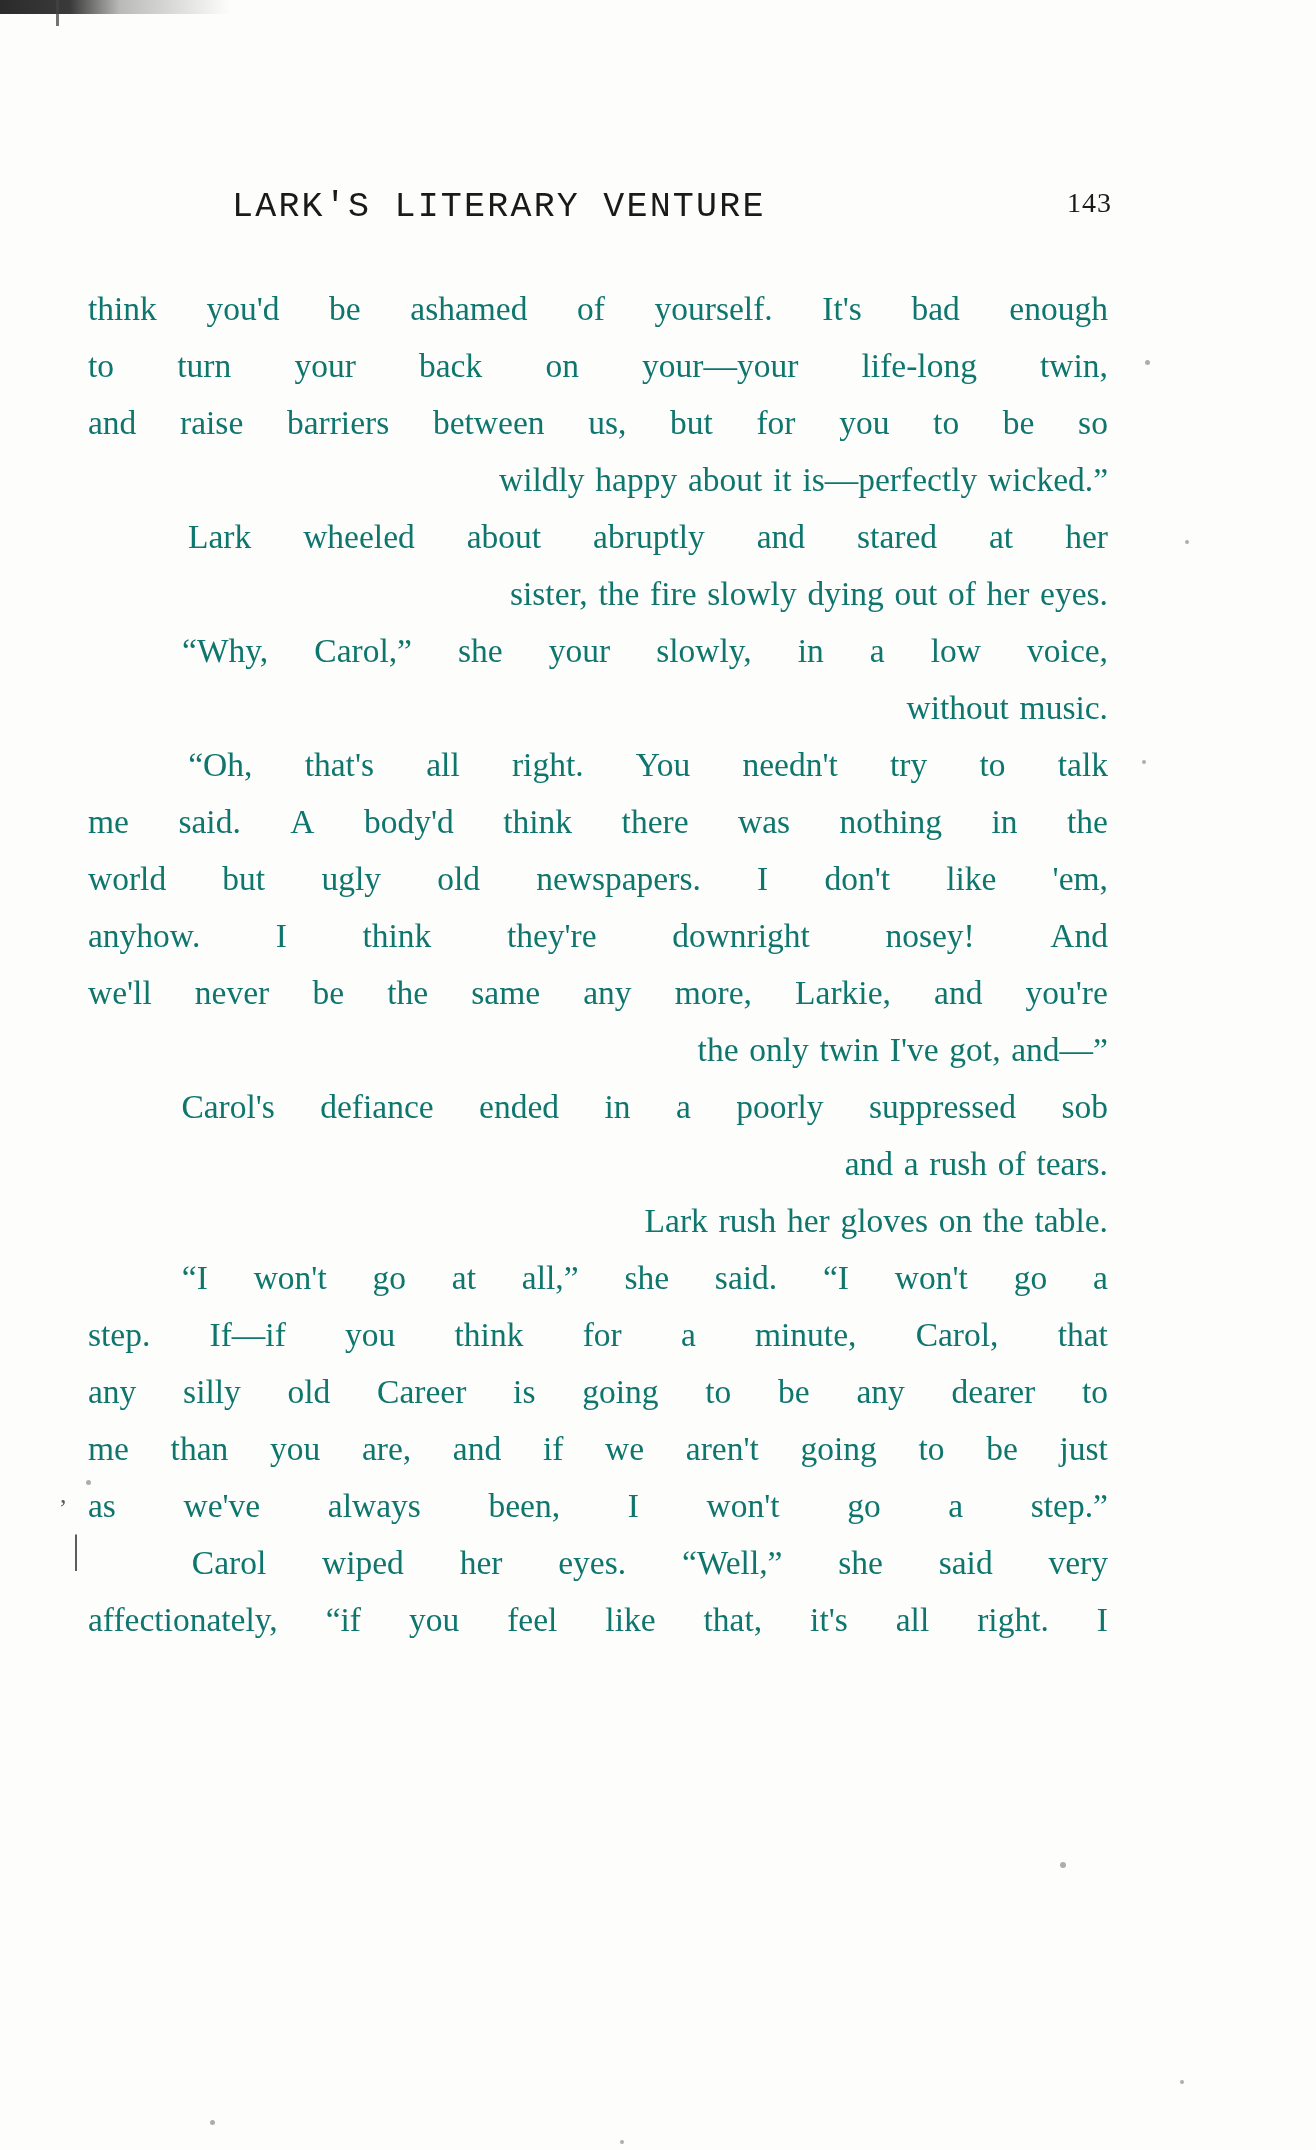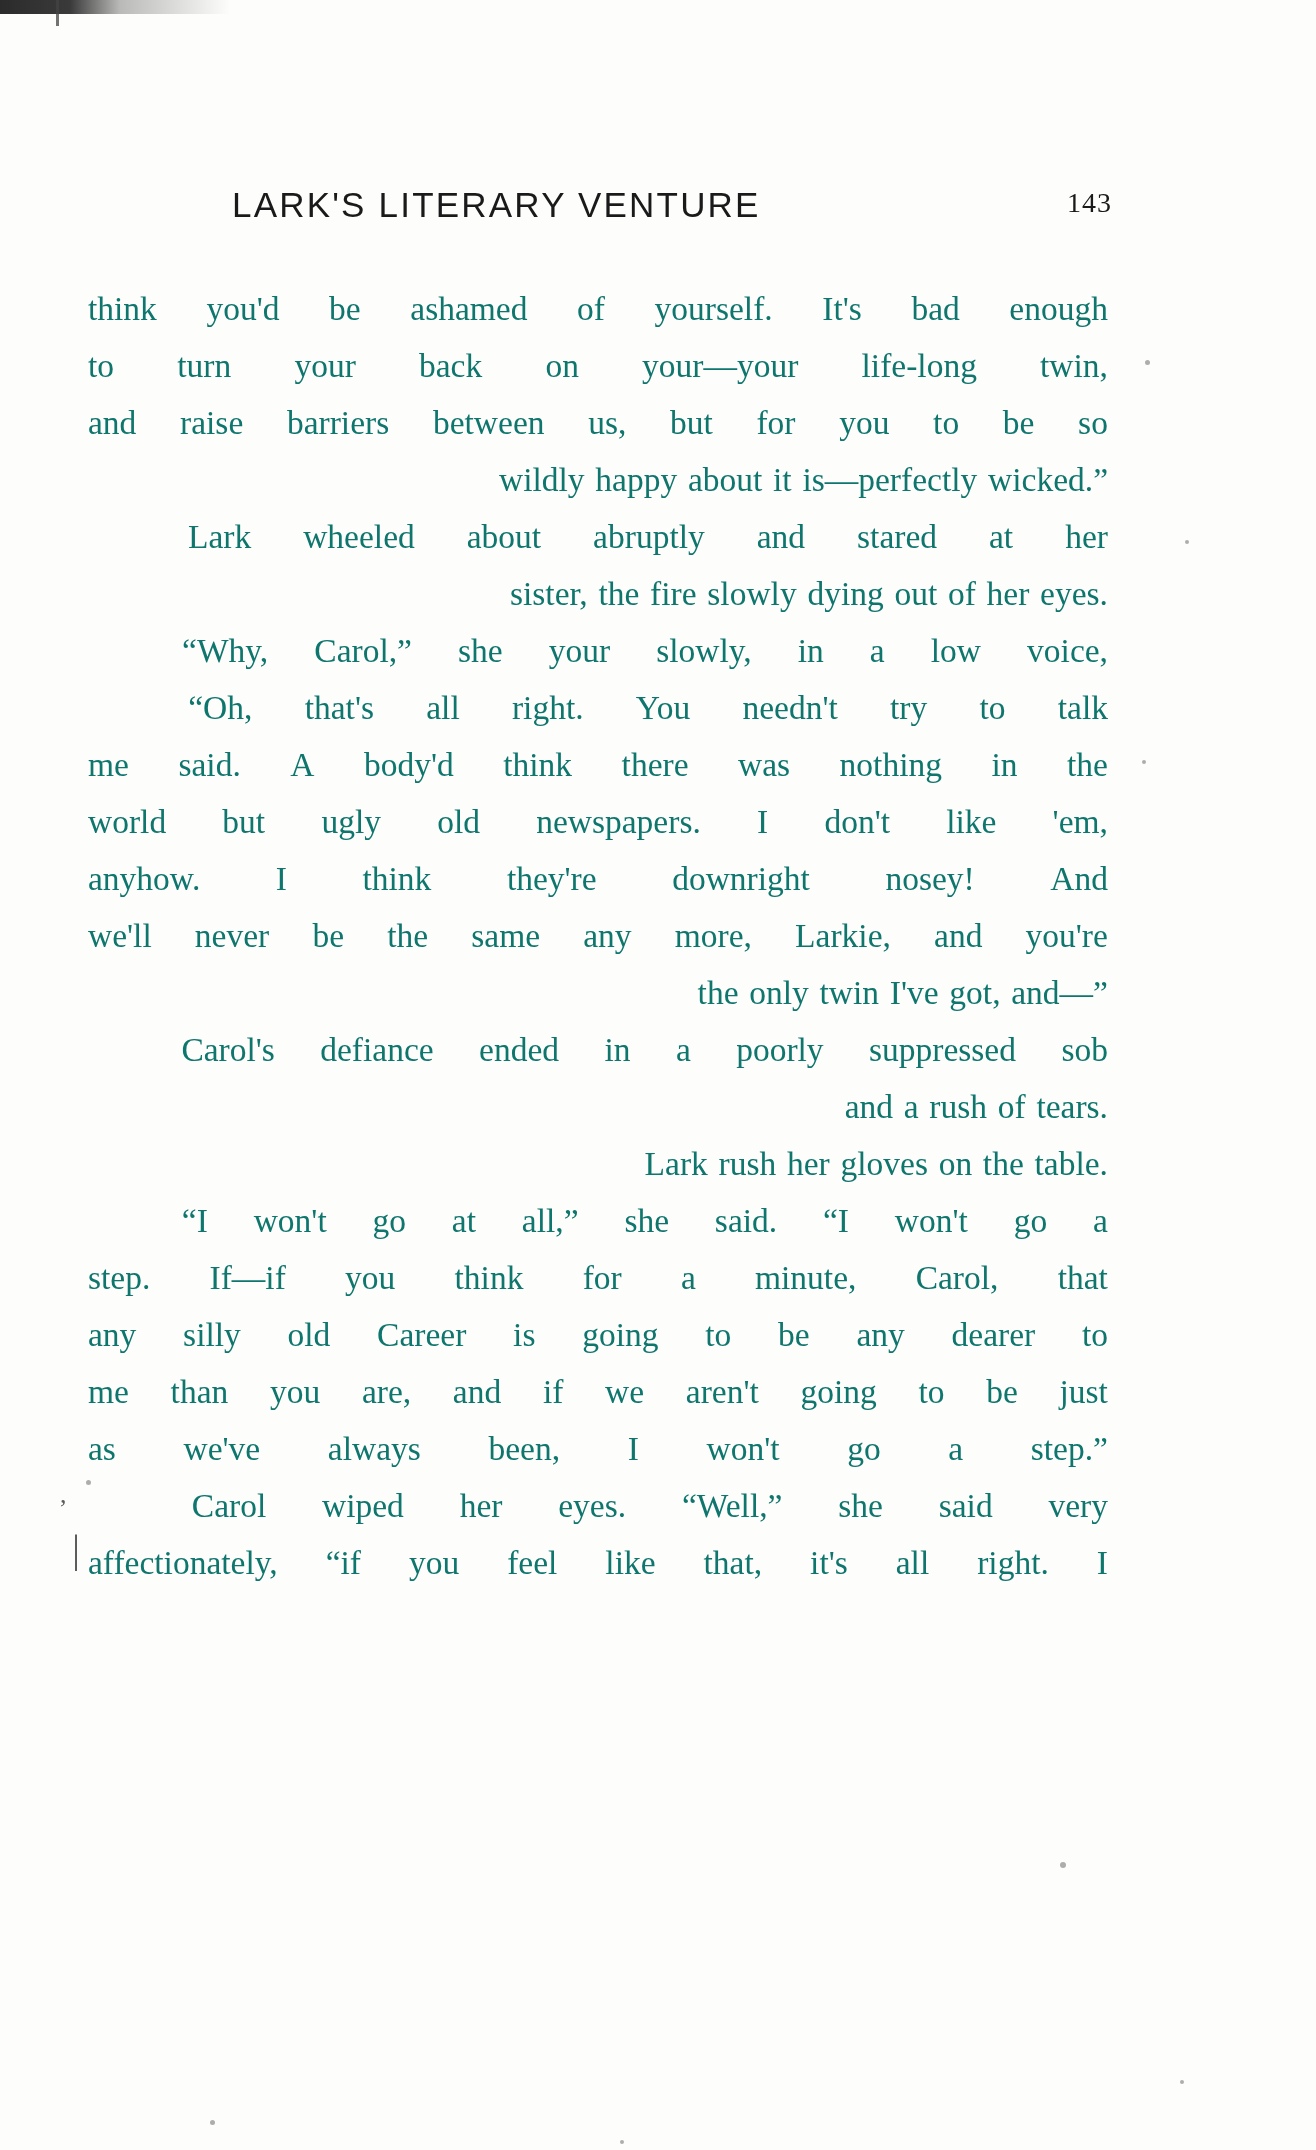--- a/index.html
+++ b/index.html
@@ -53,21 +53,21 @@
   .running-head {
     position: absolute;
     left: 232px;
     top: 185px;
     width: 880px;
     font-size: 35px;
     letter-spacing: 2.2px;
     white-space: nowrap;
   }
   .running-head .title {
-    font-family: Liberation Sans, sans-serif;
+    font-family: Liberation Mono, monospace;
     font-weight: 400;
   }
   .running-head .folio {
     position: absolute;
     right: 0;
     top: 2px;
     font-size: 28px;
     letter-spacing: 1px;
   }
 
@@ -203,20 +203,24 @@
         <span class="indent"></span>
         <span class="w">“Why,</span>
         <span class="w">Carol,”</span>
         <span class="w">she</span>
         <span class="w">your</span>
         <span class="w">slowly,</span>
         <span class="w">in</span>
         <span class="w">a</span>
         <span class="w">low</span>
         <span class="w">voice,</span>
+      </div>
+      <div class="line left">
+        <span class="w">without</span>
+        <span class="w">music.</span>
       </div>
       <div class="line just">
         <span class="indent"></span>
         <span class="w">“Oh,</span>
         <span class="w">that's</span>
         <span class="w">all</span>
         <span class="w">right.</span>
         <span class="w">You</span>
         <span class="w">needn't</span>
         <span class="w">try</span>

